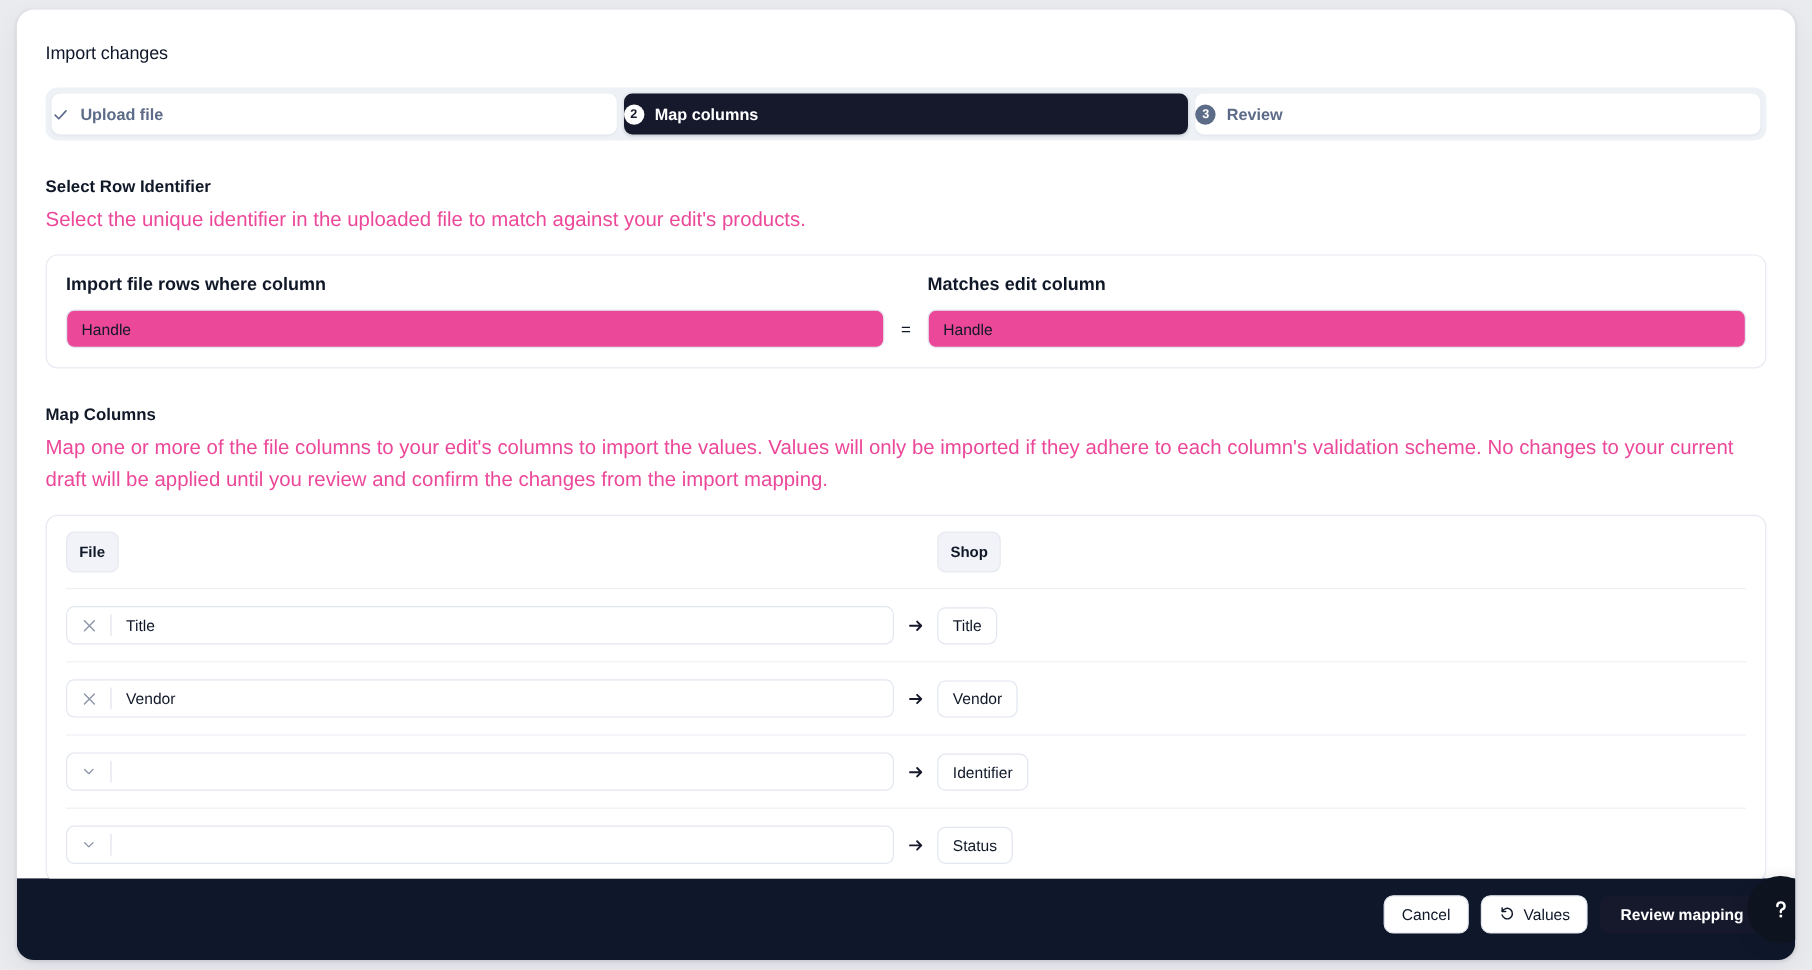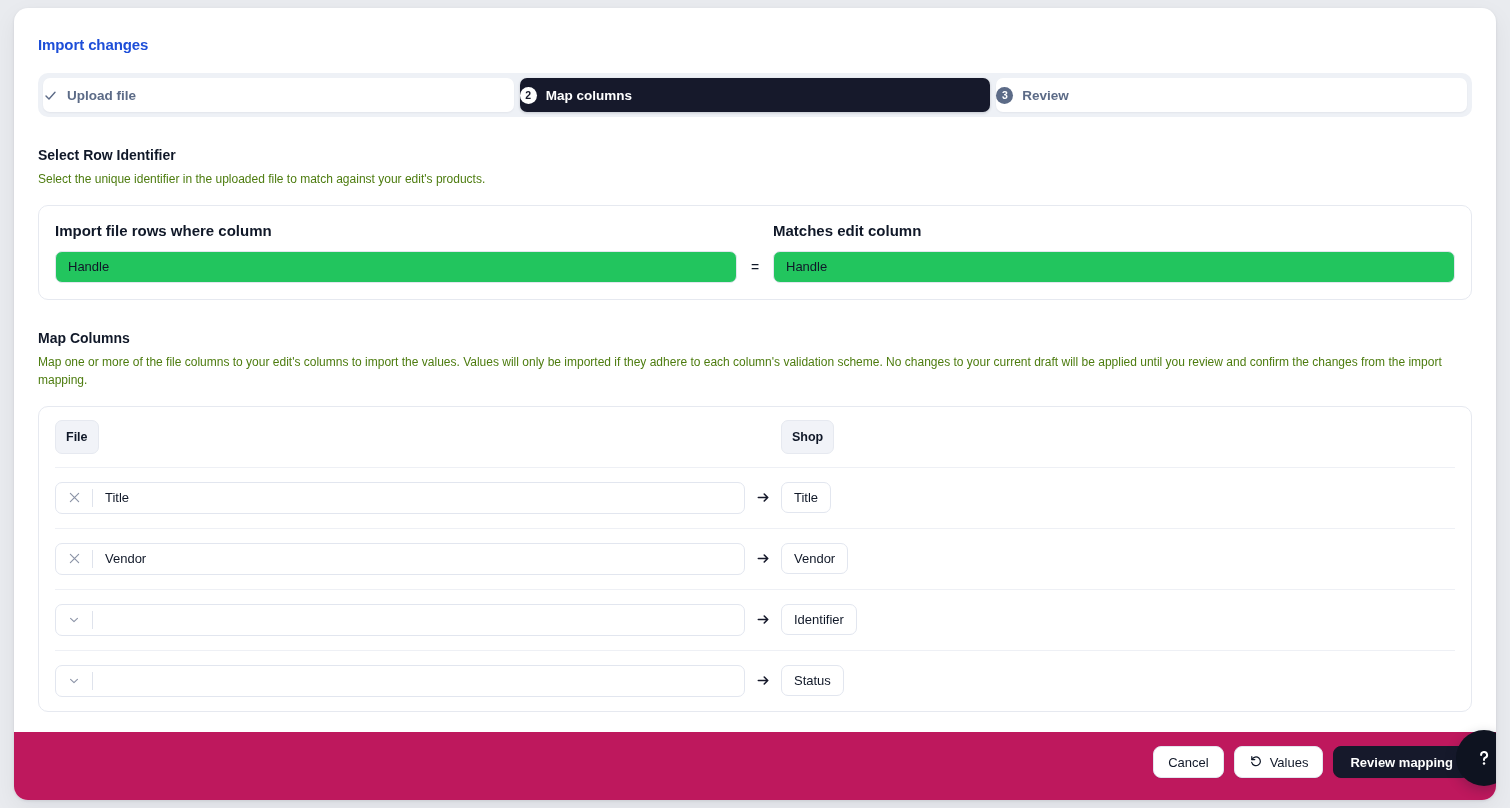--- a/index.html
+++ b/index.html
@@ -19,22 +19,22 @@
     background: #ffffff;
     border-radius: 14px;
     box-shadow: 0 1px 3px rgba(16,24,40,0.10), 0 8px 24px rgba(16,24,40,0.06);
     overflow: hidden;
     display: flex;
     flex-direction: column;
   }
 
   .modal-title {
     font-size: 15px;
-    font-weight: bold;
-    color: #1d4ed8;
+    font-weight: normal;
+    color: #0f172a;
     padding: 28px 24px 0 24px;
     letter-spacing: -0.1px;
   }
 
   .modal-body {
     flex: 1 1 auto;
     overflow: hidden;
     padding: 0 24px;
     position: relative;
   }
@@ -85,22 +85,22 @@
   .step.todo  .step-num { background: #5c6b87; color: #ffffff; }
 
   
   .section-head {
     font-size: 14px;
     font-weight: bold;
     color: #101828;
     margin-top: 30px;
   }
   .section-sub {
-    font-size: 12px;
-    color: #4d7c0f;
+    font-size: 17px;
+    color: #ec4899;
     margin-top: 7px;
     line-height: 1.55;
     max-width: 1440px;
   }
 
   
   .card {
     margin-top: 16px;
     border: 1px solid #e6e9f0;
     border-radius: 10px;
@@ -115,21 +115,21 @@
   .rowid-label {
     font-size: 15px;
     font-weight: bold;
     color: #101828;
     margin-bottom: 12px;
   }
   .field {
     height: 32px;
     border: 1px solid #e2e6ef;
     border-radius: 7px;
-    background: #22c55e;
+    background: #ec4899;
     display: flex;
     align-items: center;
     padding: 0 12px;
     font-size: 13px;
     color: #101828;
     cursor: pointer;
   }
   .eq {
     align-self: end;
     height: 32px;
@@ -231,21 +231,21 @@
 
   
   .modal-footer {
     flex: 0 0 auto;
     height: 68px;
     display: flex;
     align-items: center;
     justify-content: flex-end;
     gap: 10px;
     padding: 0 26px 8px 26px;
-    background: #be185d;
+    background: #0f172a;
   }
   .btn {
     height: 32px;
     border-radius: 8px;
     display: inline-flex;
     align-items: center;
     justify-content: center;
     gap: 7px;
     padding: 0 14px;
     font-size: 13px;

